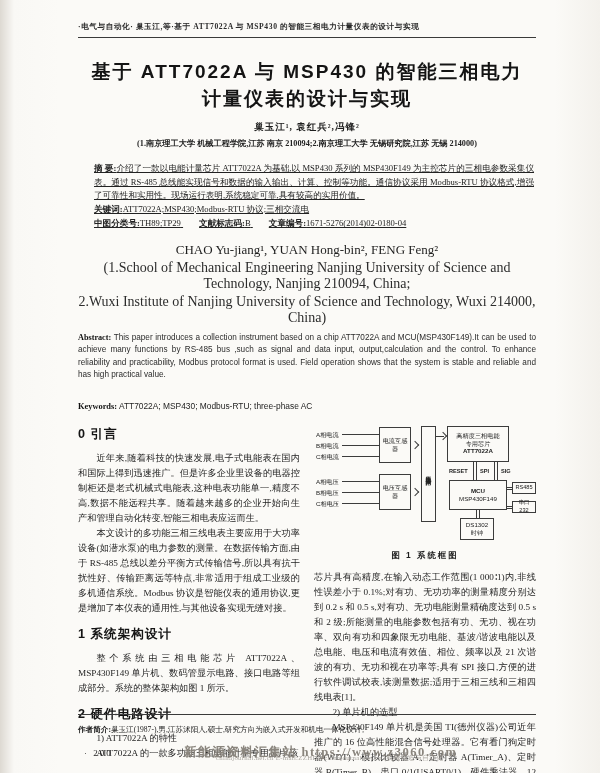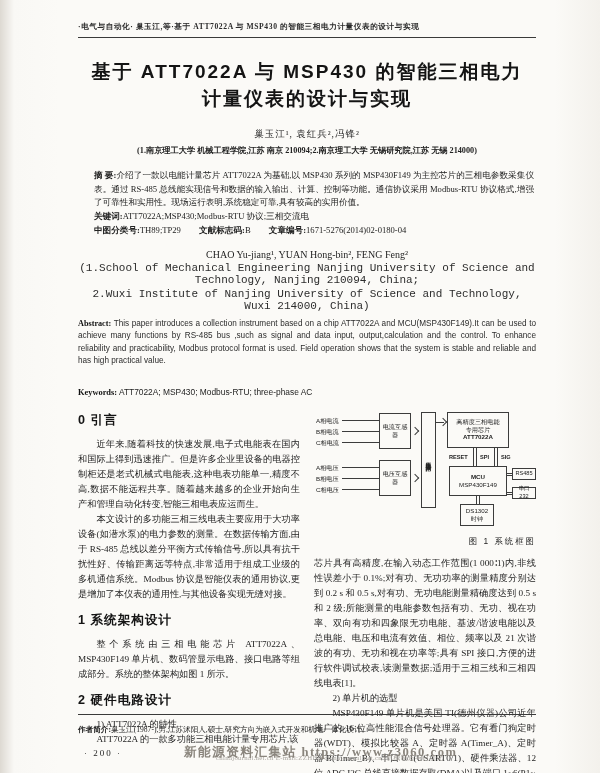--- a/index.html
+++ b/index.html
@@ -22,34 +22,34 @@
     font-size:7.6px; font-weight:bold; letter-spacing:0.6px;
     color:#2a2a2a; white-space:nowrap;
   }
   .head-rule { margin-top:5px; border-top:1.6px solid #3a3a3a; }
 
   .title { margin-top:20px; text-align:center;
     font-family:"Liberation Sans","DejaVu Sans",sans-serif;
     font-size:19px; line-height:27px; font-weight:700; letter-spacing:2px; color:#141414; }
   .title .tline { display:block; }
 
-  .authors { margin-top:16px; text-align:center; font-size:9.5px; letter-spacing:1px; }
+  .authors { margin-top:9px; text-align:center; font-size:9.5px; letter-spacing:1px;font-weight:bold; }
   .affil { margin-top:4px; text-align:center; font-size:8.2px; font-weight:bold; color:#222; }
 
   .abstract-block { margin:13px 2px 0 16px; }
-  .abs { font-size:8.6px; line-height:13.6px; text-align:justify; color:#222; }
+  .abs { font-size:8.6px; line-height:13.6px; text-align:justify; color:#222;text-decoration:underline; }
   .blab { font-weight:bold; }
   .meta-line .gap { margin-left:16px; }
   .meta-line { margin-top:1px; }
 
   .en-block { margin-top:11px; }
   .en-title { text-align:center; font-size:11.6px; font-weight:bold; line-height:14px; letter-spacing:0.2px; }
-  .en-authors { text-align:center; font-size:10px; margin-top:5px; }
-  .en-affil { text-align:center; font-size:11px; margin-top:2px;
-    font-family:Liberation Mono, monospace; color:#2c2c2c; }
+  .en-authors { text-align:center; font-size:13px; margin-top:5px; }
+  .en-affil { text-align:center; font-size:14px; margin-top:2px;
+    font-family:Liberation Serif, serif; color:#2c2c2c; }
   .en-abs { margin-top:6px; font-size:8.2px; line-height:12.4px; text-align:justify;
     font-family:"Liberation Sans","DejaVu Sans",sans-serif; color:#2c2c2c; }
   .en-abs .blab, .en-kw .blab { font-family:"Liberation Serif","DejaVu Serif",serif; font-weight:bold; color:#111; }
   .en-kw { margin-top:19px; font-size:8.4px; font-family:"Liberation Sans","DejaVu Sans",sans-serif; }
 
   .columns { display:flex; gap:14px; margin-top:13px; }
   .col { width:222px; font-size:9.2px; line-height:15px; text-align:justify; }
   .col h2 { font-family:Liberation Sans, sans-serif;
     font-size:12.6px; font-weight:700; letter-spacing:1px; margin:11px 0 9px; color:#141414; }
   .col h2.first { margin-top:3px; }
@@ -63,22 +63,22 @@
   .fbox { position:absolute; border:1px solid #3c3c3c; display:flex; flex-direction:column;
     align-items:center; justify-content:center; text-align:center;
     font-size:6.2px; line-height:7.6px; padding:1px; }
   .hl { position:absolute; height:1px; background:#3c3c3c; }
   .vl { position:absolute; width:1px; background:#3c3c3c; }
   .chev { position:absolute; width:6px; height:6px;
     border-top:1px solid #3c3c3c; border-right:1px solid #3c3c3c; transform:rotate(45deg); }
   .siglabel { position:absolute; font-size:5.6px; line-height:8px; font-weight:bold; }
   .vert-text { writing-mode:vertical-rl; text-orientation:upright; font-size:5.8px; line-height:6px; letter-spacing:0.5px; }
   .bold { font-weight:bold; }
-  .fig-caption { text-align:right; font-family:"Liberation Sans","DejaVu Sans",sans-serif;
-    font-size:8.4px; font-weight:normal; letter-spacing:2px; margin:5px 0 7px; }
+  .fig-caption { text-align:center; font-family:"Liberation Sans","DejaVu Sans",sans-serif;
+    font-size:8.4px; font-weight:bold; letter-spacing:2px; margin:5px 0 7px; }
 
   .footnote { position:absolute; left:78px; right:64px; top:714px;
     border-top:1px solid #3a3a3a; padding-top:10px; font-size:7.6px; color:#222; white-space:nowrap; }
 
   .footer { position:absolute; left:78px; right:0; top:740px; height:30px; }
   .page-num { position:absolute; left:6px; top:8px; font-size:9px; letter-spacing:2px; }
   .journal-line { position:absolute; left:138px; top:13px; font-size:6.8px; color:#a8a49e;
     white-space:nowrap; letter-spacing:0.3px; }
   .watermark { position:absolute; left:106px; top:4px; font-size:12.6px; color:#8a857d;
     letter-spacing:1.5px; font-weight:700; white-space:nowrap; }

